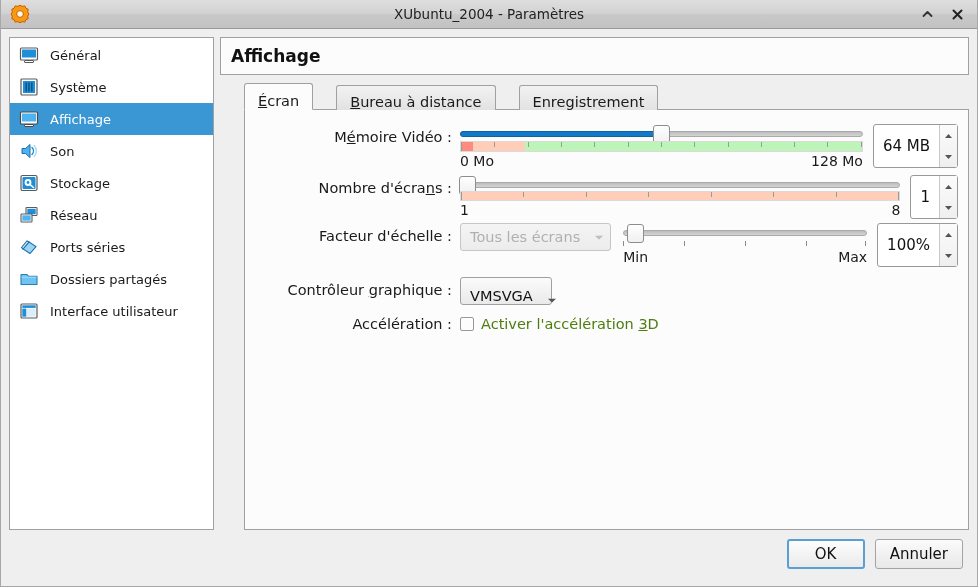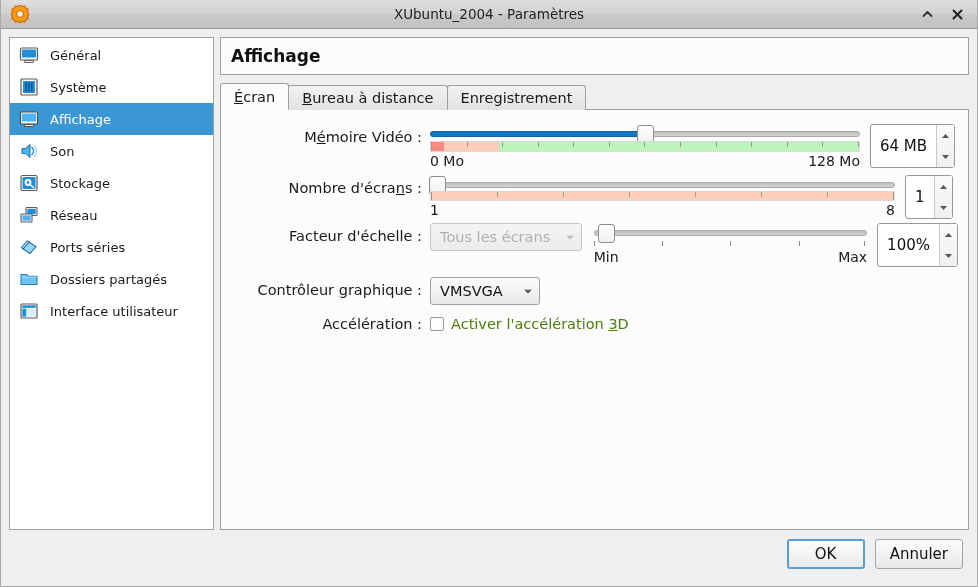--- a/index.html
+++ b/index.html
@@ -125,48 +125,50 @@
     height: 27px;
     flex: 0 0 27px;
     display: flex;
     align-items: flex-end;
     position: relative;
     z-index: 2;
   }
   .tab {
     height: 25px;
     padding: 0 13px;
-    display: flex; align-items: center;
+    display: flex; align-items: flex-end;
     font-size: 14.5px;
     color: #1a1a1a;
     background: linear-gradient(to bottom, #f2f2f2, #e2e2e2);
     border: 1px solid #a0a0a0;
     border-bottom: none;
     border-top-left-radius: 3px;
     border-top-right-radius: 3px;
     margin-right: -1px;
     white-space: nowrap;
+    margin-left: 24px;
   }
   .tab.active {
     height: 27px;
     background: #fcfcfc;
     border-bottom: 1px solid #fcfcfc;
     position: relative;
     z-index: 3;
   }
   .tab u { text-decoration: underline; }
 
   .tabcontent {
     flex: 1 1 auto;
     background: #fcfcfc;
     border: 1px solid #a0a0a0;
     margin-top: -1px;
-    padding: 14px 10px 10px 14px;
+    padding: 14px 10px 10px 20px;
     min-height: 0;
     overflow: hidden;
+    margin-left: 24px;
   }
 
   
   .row {
     display: flex;
     align-items: flex-start;
     margin-bottom: 2px;
   }
   .row-label {
     width: 195px;
@@ -635,21 +637,21 @@
                     </svg>
                 </div>
               </div>
             </div>
           </div>
         </div>
 
         <div class="row" style="margin-top:10px;">
           <div class="row-label"><span>Contrôleur </span><u>g</u><span>raphique :</span></div>
           <div class="row-field">
-            <div class="combo" style="width:110px;">
+            <div class="combo" style="width:92px;align-items:flex-end;">
               <span class="combo-label">VMSVGA</span>
               <span class="combo-arrow">
                 <svg width="10" height="7" viewBox="0 0 10 7">
                     <path d="M1 1.8 L5 5.6 L9 1.8 Z" fill="#555"></path>
                   </svg>
               </span>
             </div>
           </div>
         </div>
 

